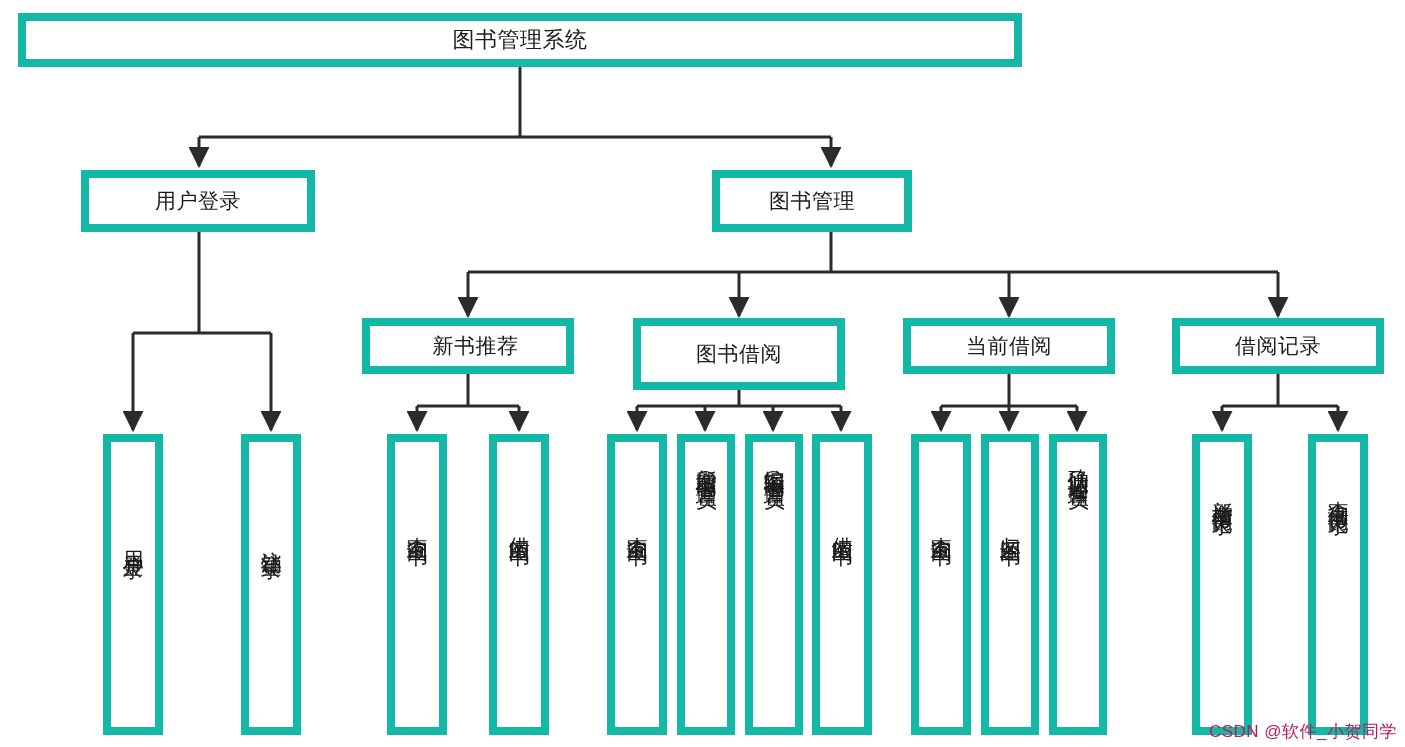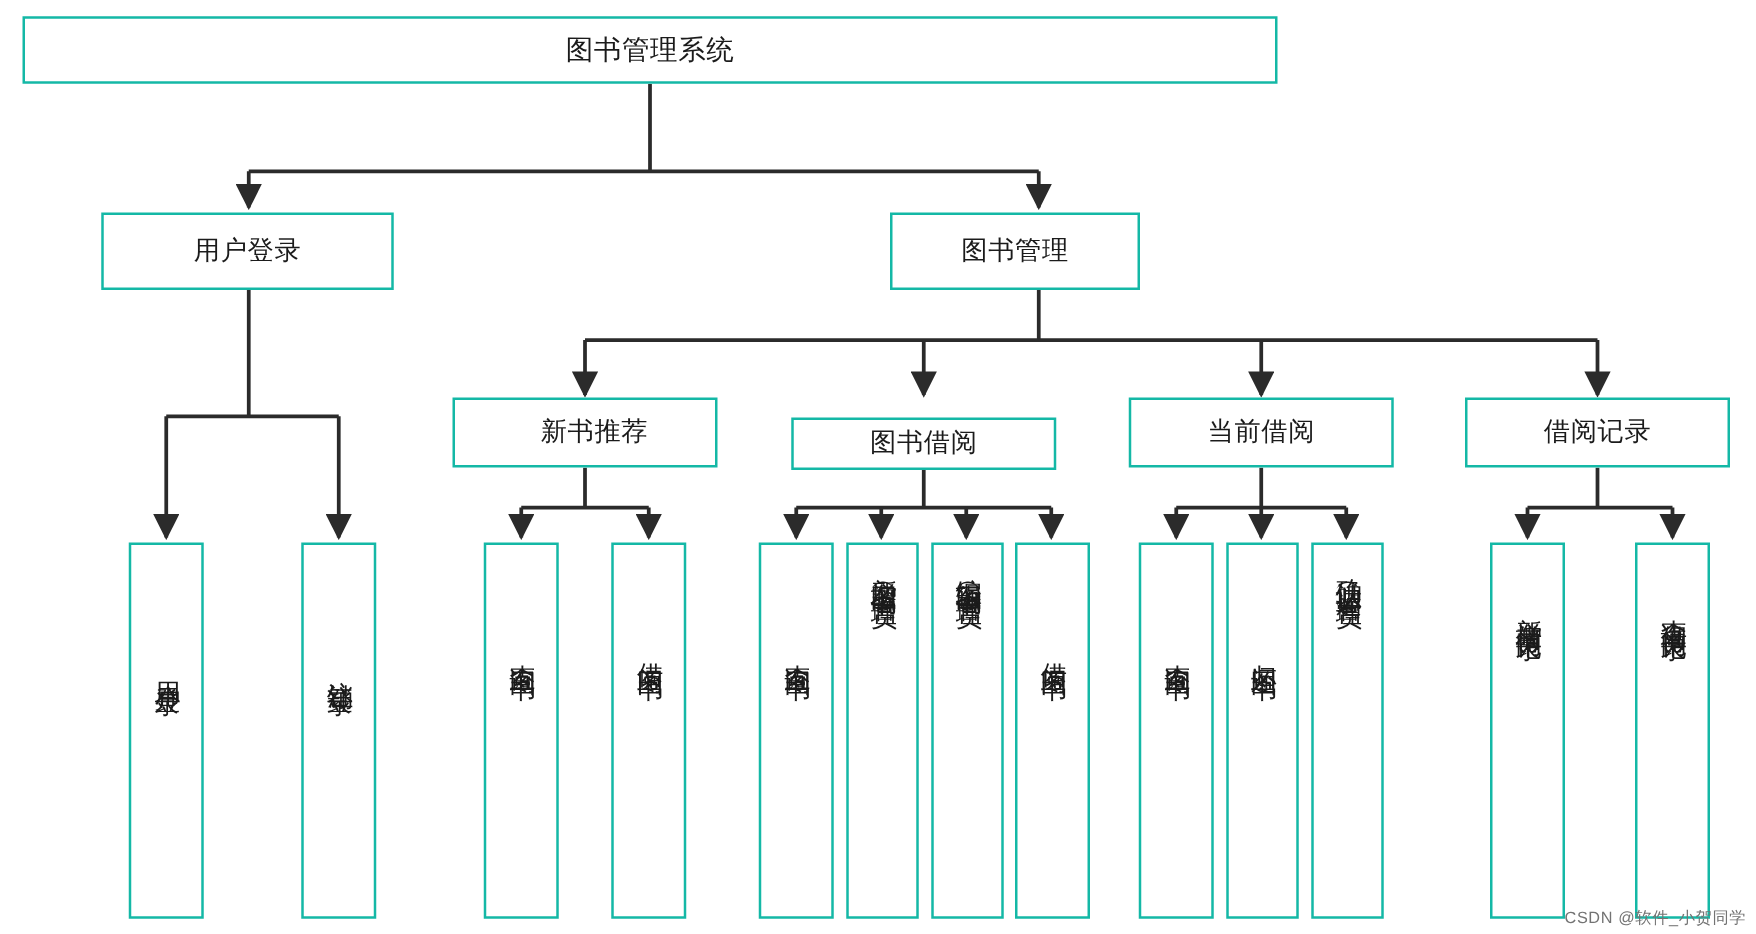--- a/index.html
+++ b/index.html
@@ -20,21 +20,21 @@
   #edge-layer {
     position: absolute;
     left: 0;
     top: 0;
     width: 1405px;
     height: 747px;
   }
   .node {
     position: absolute;
     box-sizing: border-box;
-    border: 2px solid #14b8a6;
+    border: 8px solid #14b8a6;
     background: #ffffff;
     display: flex;
     align-items: center;
     justify-content: center;
     z-index: 2;
   }
   .node .label {
     color: #1b1b1b;
     font-size: 21px;
     line-height: 1.15;
@@ -52,22 +52,22 @@
     line-height: 1.35;
     letter-spacing: 3px;
     white-space: nowrap;
   }
   .node.root .label { font-size: 22px; }
   .node.level2 .label { font-size: 21px; }
   #watermark {
     position: absolute;
     right: 8px;
     bottom: 4px;
-    color: #737373;
-    font-size: 13px;
+    color: #be185d;
+    font-size: 17px;
     letter-spacing: 0.5px;
     z-index: 5;
     white-space: nowrap;
   }
 </style>
 </head>
 <body>
 
 <div id="diagram-root">
 
@@ -129,21 +129,21 @@
   <div class="node level2" style="left:81px; top:170px; width:234px; height:62px;">
     <span class="label">用户登录</span>
   </div>
   <div class="node level2" style="left:712px; top:170px; width:200px; height:62px;">
     <span class="label">图书管理</span>
   </div>
 
   <div class="node level2" style="left:362px; top:318px; width:212px; height:56px;padding-left:15px;">
     <span class="label">新书推荐</span>
   </div>
-  <div class="node level2" style="left:633px; top:334px; width:212px; height:42px;">
+  <div class="node level2" style="left:633px; top:318px; width:212px; height:72px;">
     <span class="label">图书借阅</span>
   </div>
   <div class="node level2" style="left:1172px; top:318px; width:212px; height:56px;">
     <span class="label">借阅记录</span>
   </div>
   <div class="node level2" style="left:903px; top:318px; width:212px; height:56px;">
     <span class="label">当前借阅</span>
   </div>
 
   <div class="node vertical" style="left:103px; top:434px; width:60px; height:301px; padding-top:92px;">

